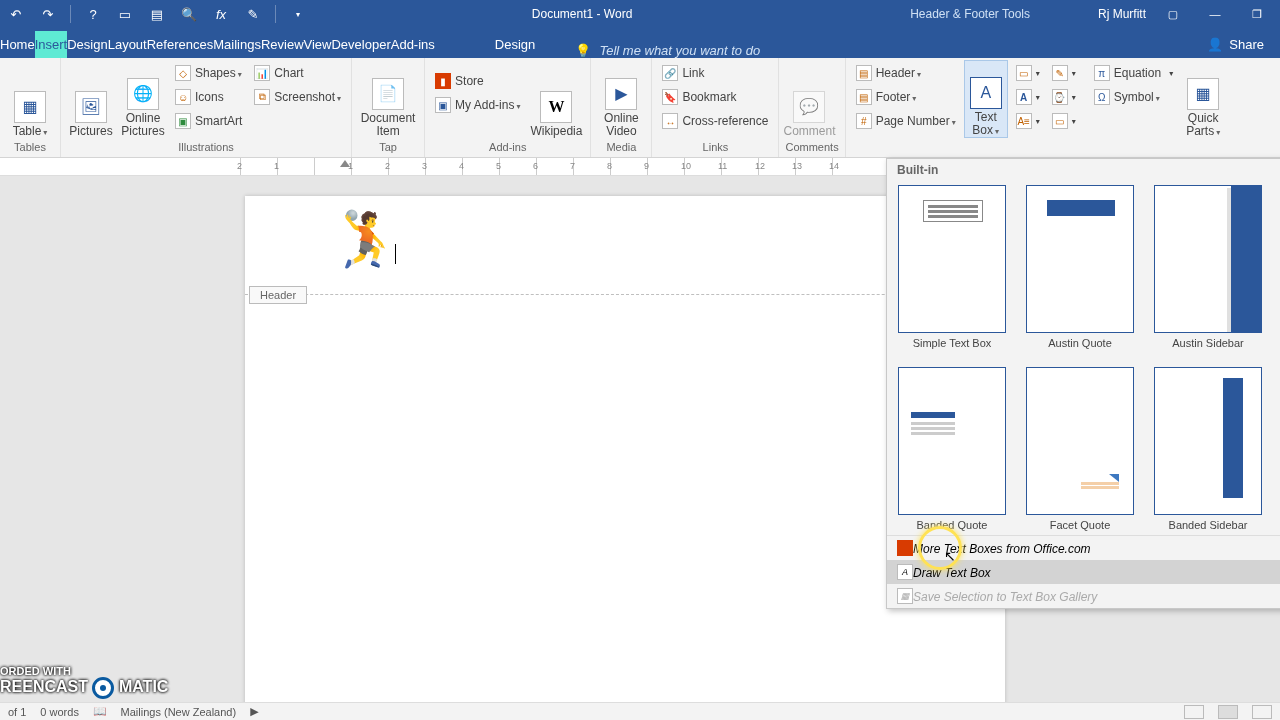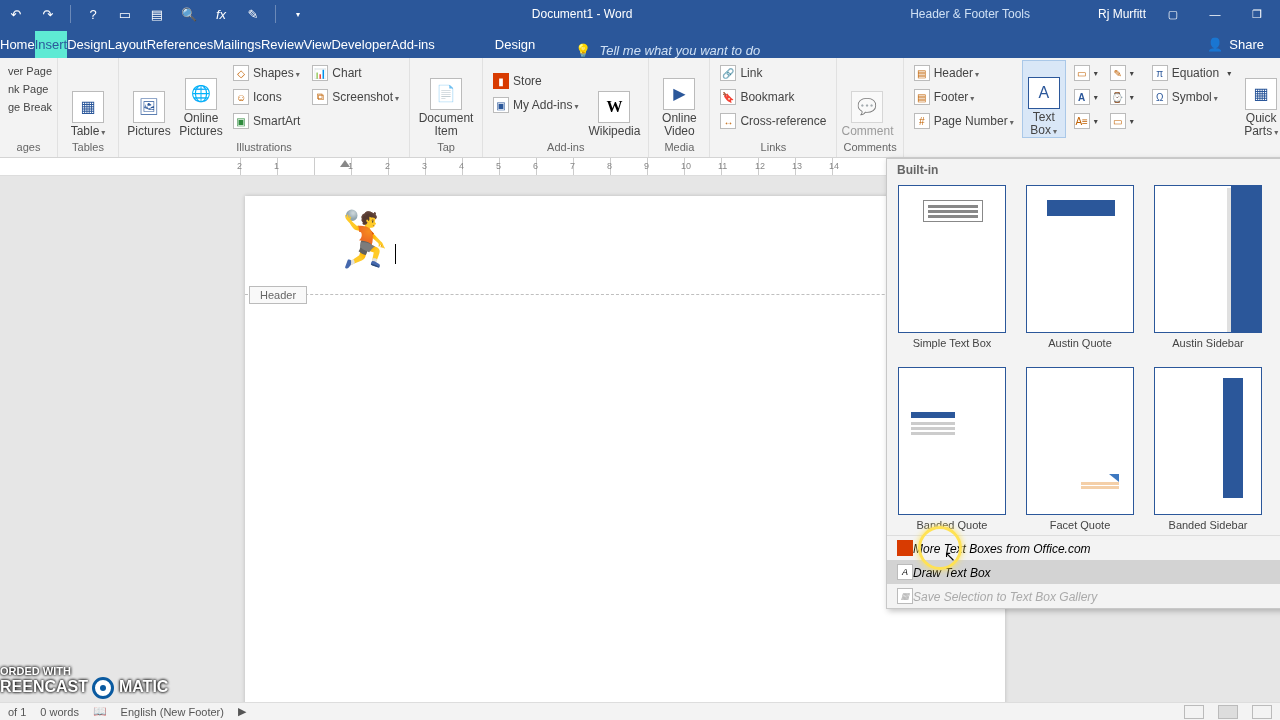--- a/index.html
+++ b/index.html
@@ -137,30 +137,20 @@
     <span class="bulb">💡</span>
     <span>Tell me what you want to do</span>
   </div>
   <div class="share">
     <span>👤</span>
     <span>Share</span>
   </div>
 </div>
 
 <div class="ribbon">
-  <div class="group" style="width:58px">
-    <div class="group-body">
-        <div class="pagesstack">
-      <div>ver Page</div>
-      <div>nk Page</div>
-      <div>ge Break</div>
-    </div>
-      </div>
-    <div class="group-label">ages</div>
-  </div>
 
   <div class="group">
     <div class="group-body">
       <div class="bigbtn">
           <div class="ico">▦</div>
           <span class="drop">Table</span>
         </div>
     </div>
     <div class="group-label">Tables</div>
   </div>
@@ -466,19 +456,19 @@
 
 <div class="watermark">
   <div style="font-size:11px">ORDED WITH</div>
   <div><span>REENCAST</span> <span class="logo"></span> <span>MATIC</span></div>
 </div>
 
 <div class="statusbar">
   <span>of 1</span>
   <span>0 words</span>
   <span>📖</span>
-  <span>English (New Footer)</span>
+  <span>Mailings (New Zealand)</span>
   <span>▶</span>
   <div class="spacer"></div>
   <div class="viewbtn"></div>
   <div class="viewbtn" style="background:#ddd"></div>
   <div class="viewbtn"></div>
 </div>
 
 </body></html>

